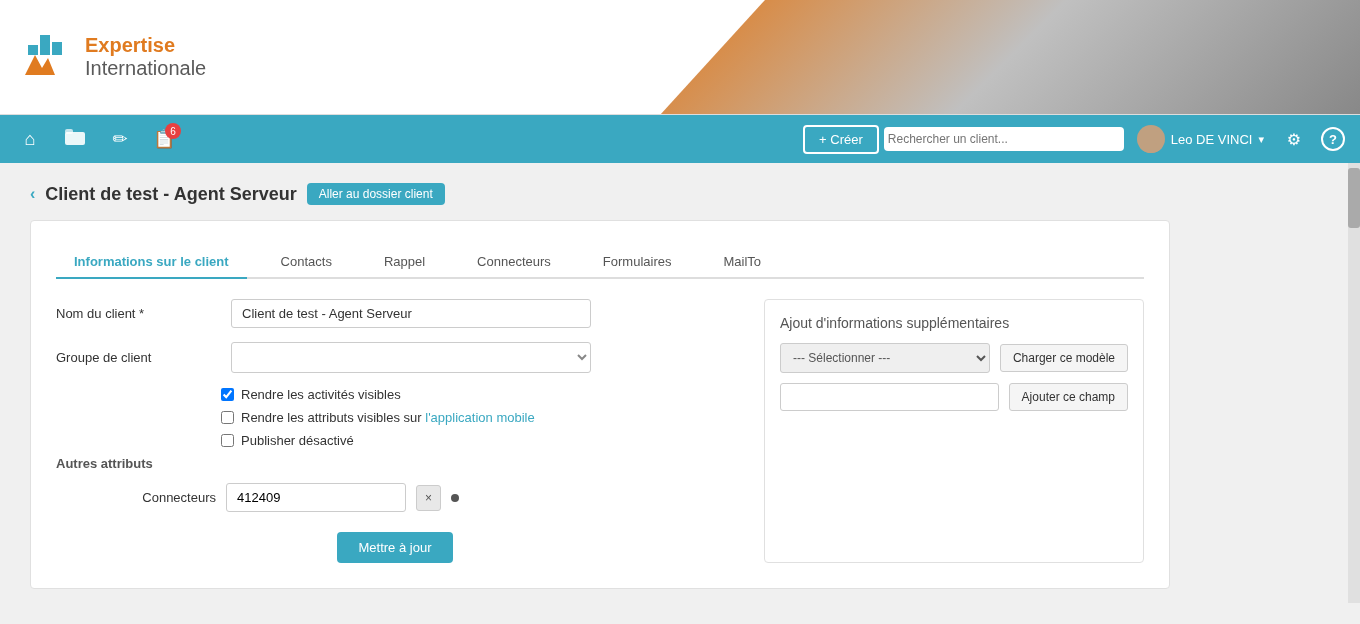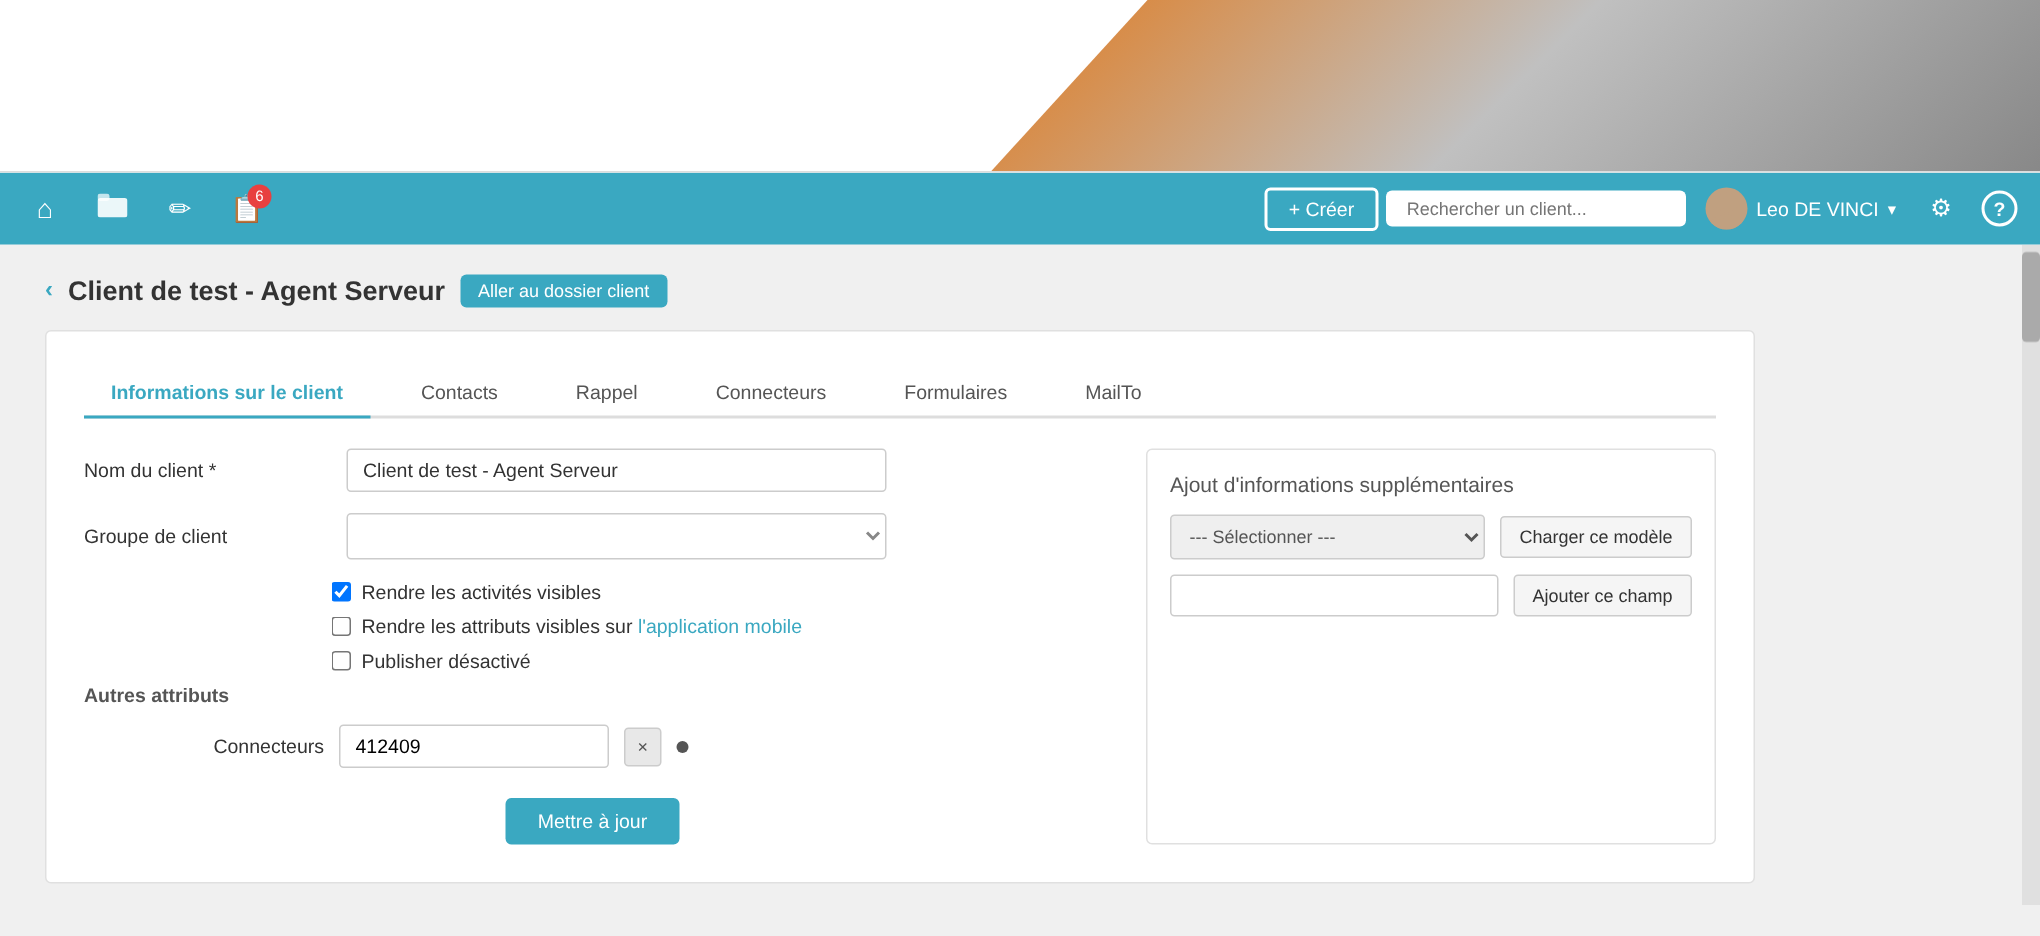--- a/index.html
+++ b/index.html
@@ -94,22 +94,22 @@
       cursor: pointer;
       font-size: 13px;
       display: flex;
       align-items: center;
       gap: 5px;
     }
     .nav-search {
       background: #fff;
       border: none;
       border-radius: 4px;
-      padding: 5px 14px;
-      width: 200px;
+      padding: 5px 4px;
+      width: 240px;
       font-size: 12px;
       color: #888;
     }
     .nav-user {
       display: flex;
       align-items: center;
       gap: 6px;
       color: #fff;
       cursor: pointer;
       padding: 4px 8px;
@@ -363,20 +363,34 @@
       height: 60px;
       background: #aaa;
       border-radius: 3px;
       margin-top: 5px;
     }
   </style>
 </head>
 <body>
 
 <div class="header-banner">
+  <div class="header-logo">
+    <svg class="logo-icon" viewBox="0 0 55 55">
+
+      <rect x="20" y="5" width="10" height="20" fill="#3aa8c1"></rect>
+      <rect x="32" y="12" width="10" height="13" fill="#3aa8c1"></rect>
+      <rect x="8" y="15" width="10" height="10" fill="#3aa8c1"></rect>
+
+      <polygon points="5,45 15,25 22,38 28,28 35,45" fill="#e07b20"></polygon>
+    </svg>
+    <div class="logo-text">
+      <span>Expertise</span>
+      <span>Internationale</span>
+    </div>
+  </div>
   <div class="header-banner-bg"></div>
 </div>
 
 <nav class="navbar">
   <div class="nav-icon-btn">
     <span>⌂</span>
   </div>
   <div class="nav-icon-btn">
     <span>
       <svg width="20" height="16" viewBox="0 0 20 16" fill="white">

